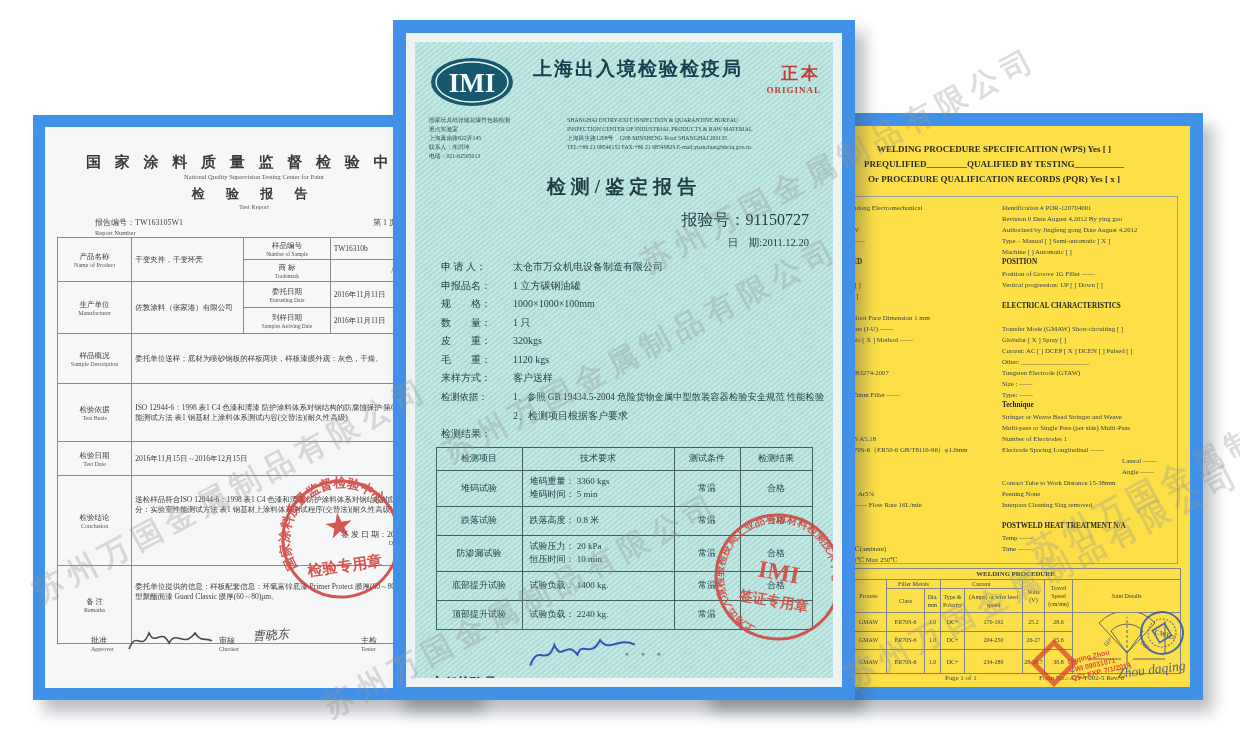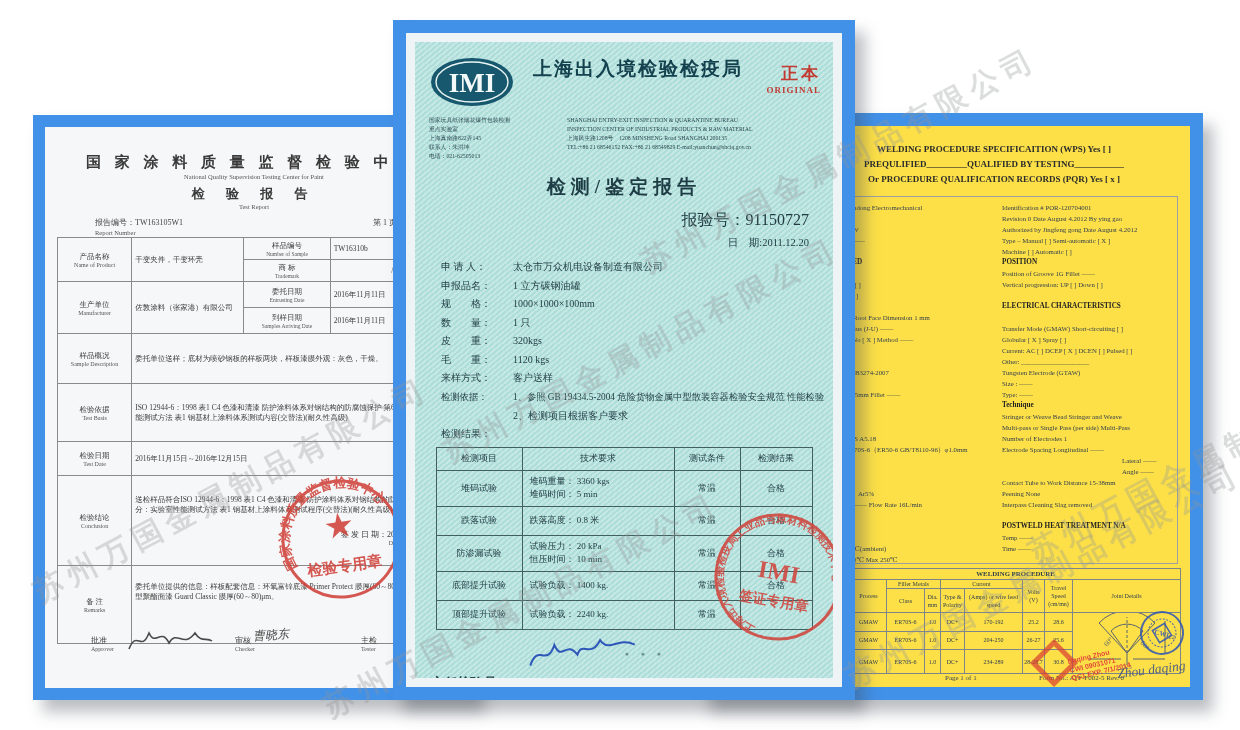--- a/index.html
+++ b/index.html
@@ -175,21 +175,21 @@
       </tbody>
         </table>
 
       <div class="ld-sign">
         <div class="sg" style="left:20px;">
           <span>批准</span><span class="en">Approver</span>
           <svg width="90" height="34" style="left:34px;">
             <path d="M4,26 C12,6 16,30 24,10 C30,24 36,4 44,20 C52,6 58,26 70,10 C76,20 82,14 87,18" stroke="#4b4b4b" stroke-width="1.6" fill="none"></path>
           </svg>
         </div>
-        <div class="sg" style="left:164px;font-family:Liberation Serif, serif;">
+        <div class="sg" style="left:148px;font-family:Liberation Serif, serif;">
           <span>审核</span><span class="en">Checker</span>
         </div>
         <div class="sg" style="left:182px; top:-8px;">
           <span class="hand-cjk">曹晓东</span>
         </div>
         <div class="sg" style="left:290px;">
           <span>主检</span><span class="en">Tester</span>
         </div>
         <div class="sg" style="left:324px; top:-8px;">
           <span class="hand-cjk">姚大超</span>

